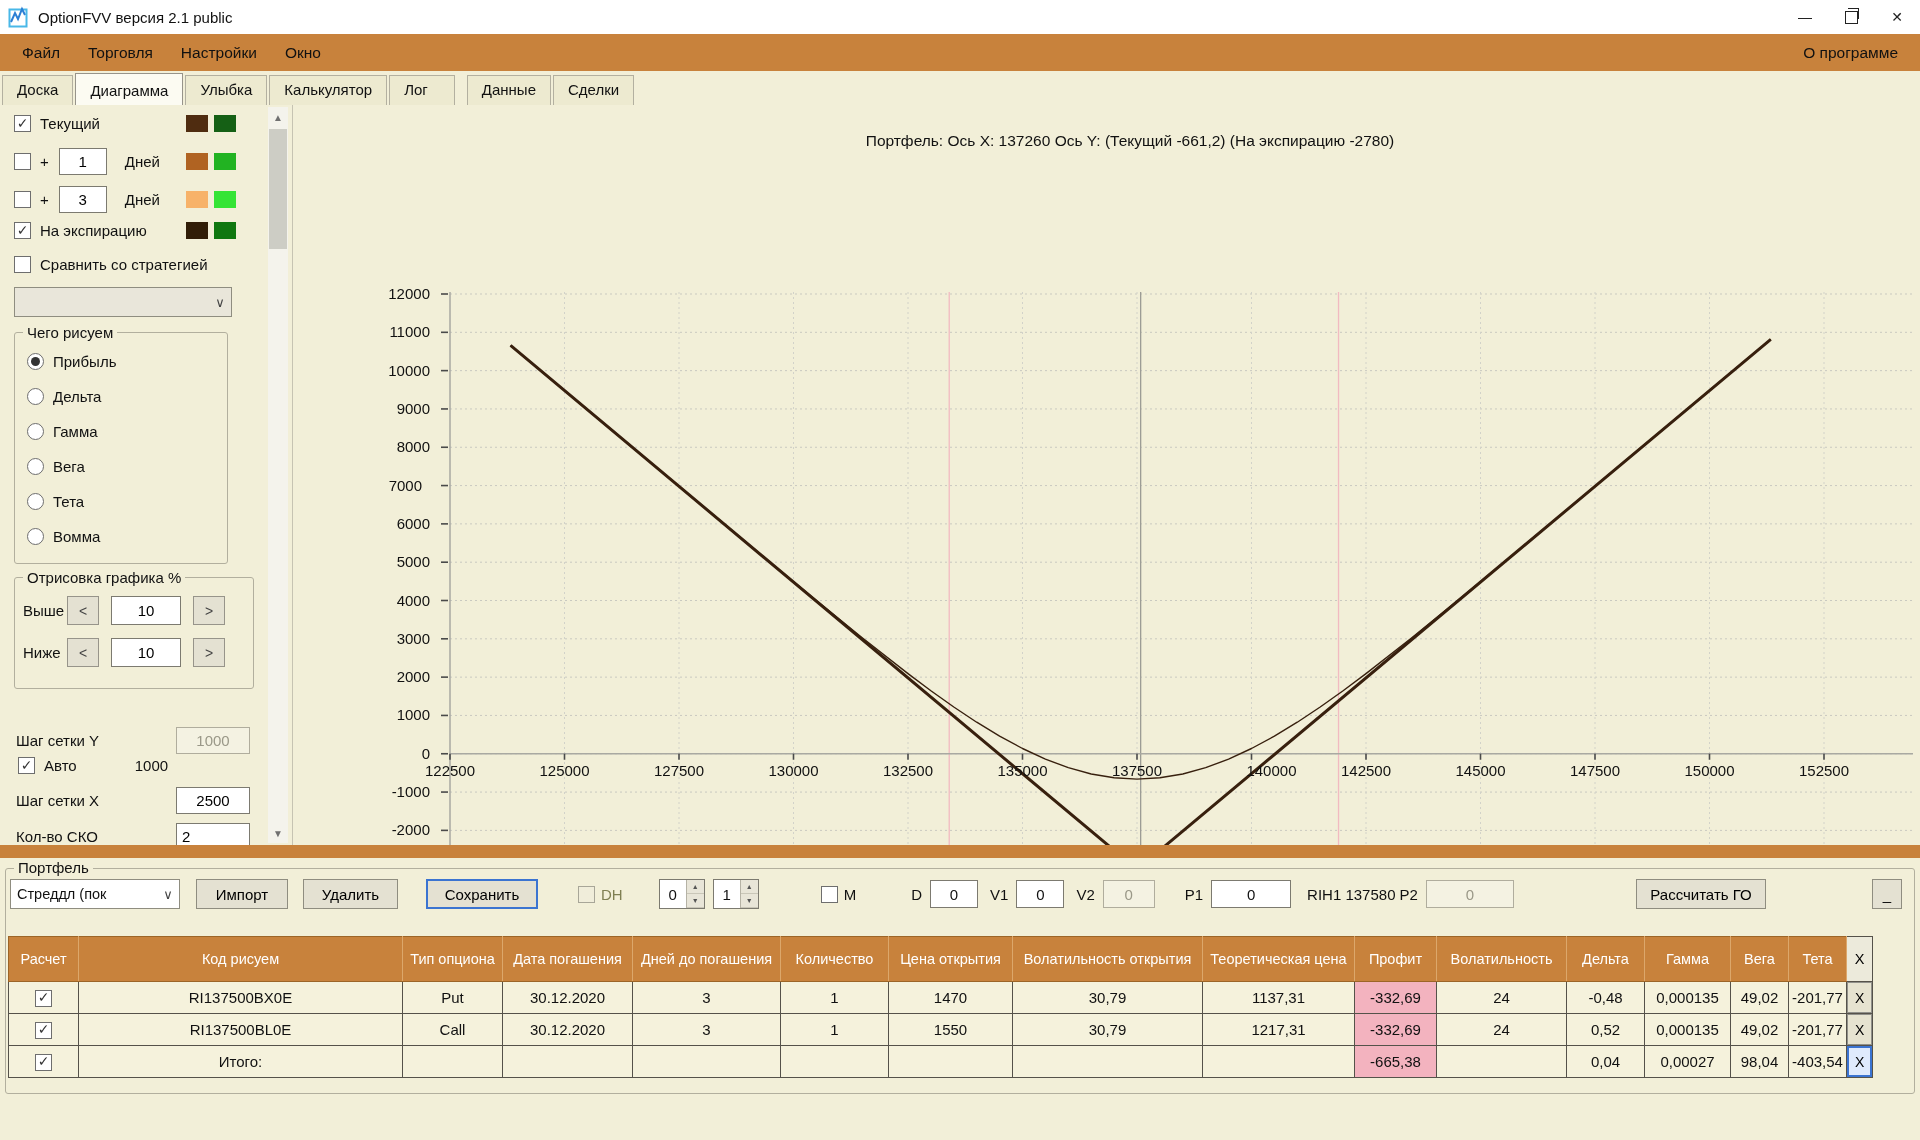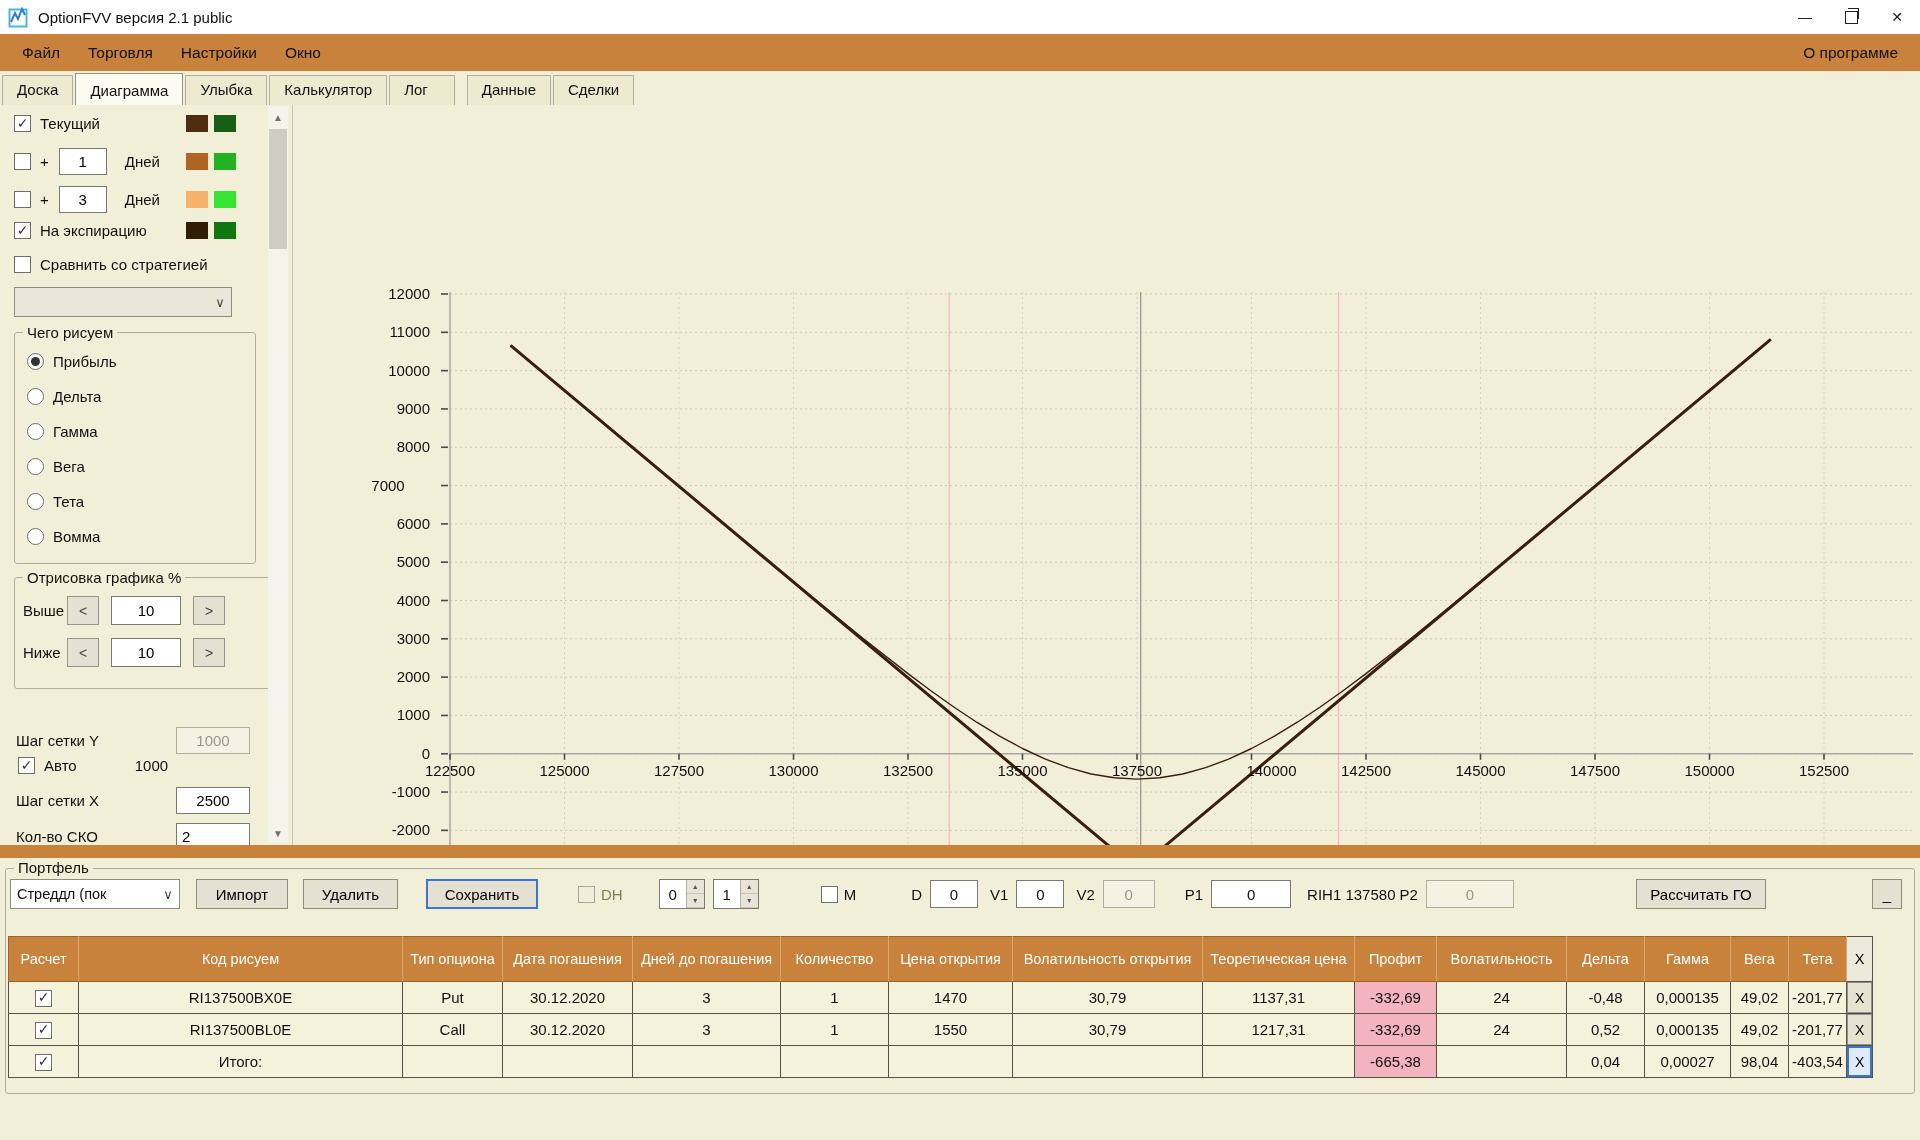--- a/index.html
+++ b/index.html
@@ -43,21 +43,21 @@
   .cb.dis{background:#f0edda;border-color:#a8a698;}
   .radio{width:17px;height:17px;border-radius:50%;background:#fff;border:1px solid #6e6e6e;
     position:relative;box-sizing:border-box;flex:none;}
   .radio.sel::after{content:"";position:absolute;left:3px;top:3px;width:9px;height:9px;
     border-radius:50%;background:#333;}
   .srow{position:absolute;left:14px;display:flex;align-items:center;font-size:15px;}
   .srow .lbl{margin-left:9px;}
   .swatch{width:22px;height:17px;position:absolute;}
   .sinp{background:#fff;border:1px solid #7c7a70;text-align:center;font-size:15px;
     font-family:"Liberation Sans",sans-serif;box-sizing:border-box;}
-  .groupbox{position:absolute;border:1px solid #b2af9e;border-radius:3px;padding-left:28px;}
+  .groupbox{position:absolute;border:1px solid #b2af9e;border-radius:3px;}
   .groupbox .legend{position:absolute;top:-9px;left:8px;background:#f2efd8;padding:0 4px;font-size:15px;}
   .spinbtn{width:30px;height:27px;background:#e4e1d2;border:1px solid #97948a;font-size:14px;
     display:inline-flex;align-items:center;justify-content:center;color:#444;}
   
   #sb-scroll{position:absolute;right:4px;top:2px;width:20px;height:736px;background:#f4f3ec;}
   .scr-btn{position:absolute;left:0;width:20px;height:20px;background:#f4f3ec;color:#707070;
     display:flex;align-items:center;justify-content:center;font-size:10px;}
   #sb-thumb{position:absolute;left:1px;top:22px;width:18px;height:120px;background:#cdcdc5;}
 
   
@@ -269,20 +269,21 @@
       </div>
 
       <div id="sb-scroll">
         <div class="scr-btn" style="top:0">▲</div>
         <div id="sb-thumb"></div>
         <div class="scr-btn" style="bottom:0">▼</div>
       </div>
     </div>
 
     <div id="chartarea">
+      <div id="chart-title">Портфель: Ось X: 137260 Ось Y:  (Текущий -661,2)  (На экспирацию -2780)</div>
       <svg id="plot" class="abs" style="left:147px;top:185px" width="1475" height="625" viewBox="0 0 1475 625">
           <line x1="10" y1="617" x2="1473" y2="617" stroke="#c9c9c0" stroke-width="1" stroke-dasharray="2 3"></line>
           <line x1="10" y1="578.6875" x2="1473" y2="578.6875" stroke="#c9c9c0" stroke-width="1" stroke-dasharray="2 3"></line>
           <line x1="10" y1="540.375" x2="1473" y2="540.375" stroke="#c9c9c0" stroke-width="1" stroke-dasharray="2 3"></line>
           <line x1="10" y1="502.0625" x2="1473" y2="502.0625" stroke="#c9c9c0" stroke-width="1" stroke-dasharray="2 3"></line>
           <line x1="10" y1="463.75" x2="1473" y2="463.75" stroke="#c9c9c0" stroke-width="1" stroke-dasharray="2 3"></line>
           <line x1="10" y1="425.4375" x2="1473" y2="425.4375" stroke="#c9c9c0" stroke-width="1" stroke-dasharray="2 3"></line>
           <line x1="10" y1="387.125" x2="1473" y2="387.125" stroke="#c9c9c0" stroke-width="1" stroke-dasharray="2 3"></line>
           <line x1="10" y1="348.8125" x2="1473" y2="348.8125" stroke="#c9c9c0" stroke-width="1" stroke-dasharray="2 3"></line>
           <line x1="10" y1="310.5" x2="1473" y2="310.5" stroke="#c9c9c0" stroke-width="1" stroke-dasharray="2 3"></line>
@@ -350,21 +351,21 @@
           <div class="ylab" style="left: 53px; top: 754.688px;">-3000</div>
           <div class="ylab" style="left: 53px; top: 716.375px;">-2000</div>
           <div class="ylab" style="left: 53px; top: 678.062px;">-1000</div>
           <div class="ylab" style="left: 53px; top: 639.75px;">0</div>
           <div class="ylab" style="left: 53px; top: 601.438px;">1000</div>
           <div class="ylab" style="left: 53px; top: 563.125px;">2000</div>
           <div class="ylab" style="left: 53px; top: 524.812px;">3000</div>
           <div class="ylab" style="left: 53px; top: 486.5px;">4000</div>
           <div class="ylab" style="left: 53px; top: 448.188px;">5000</div>
           <div class="ylab" style="left: 53px; top: 409.875px;">6000</div>
-          <div class="ylab" style="left: 53px; top: 371.562px; text-align: center;">7000</div>
+          <div class="ylab" style="left: 45px; top: 371.562px;">7000</div>
           <div class="ylab" style="left: 53px; top: 333.25px;">8000</div>
           <div class="ylab" style="left: 53px; top: 294.938px;">9000</div>
           <div class="ylab" style="left: 53px; top: 256.625px;">10000</div>
           <div class="ylab" style="left: 53px; top: 218.312px;">11000</div>
           <div class="ylab" style="left: 53px; top: 180px;">12000</div>
         </div>
       <div id="xlabels">
           <div class="xlab" style="left: 112px; top: 657px;">122500</div>
           <div class="xlab" style="left: 226.5px; top: 657px;">125000</div>
           <div class="xlab" style="left: 341px; top: 657px;">127500</div>

